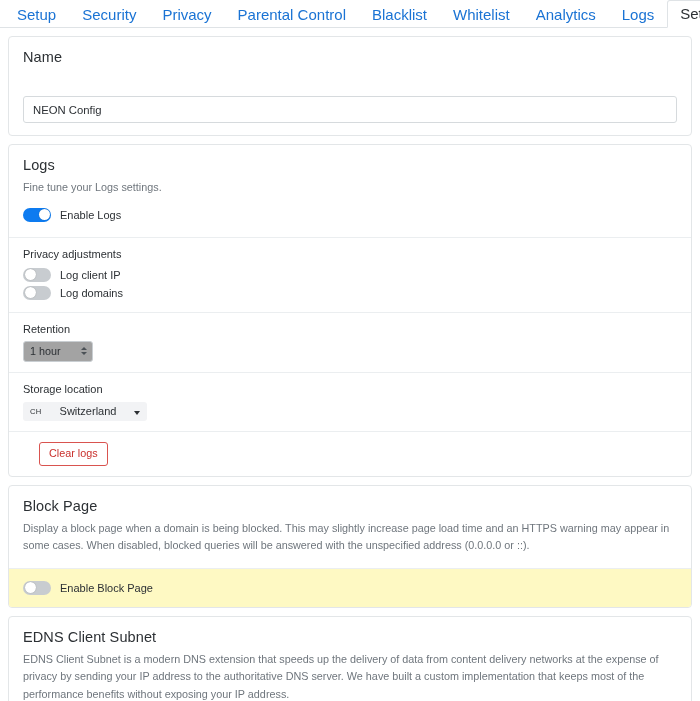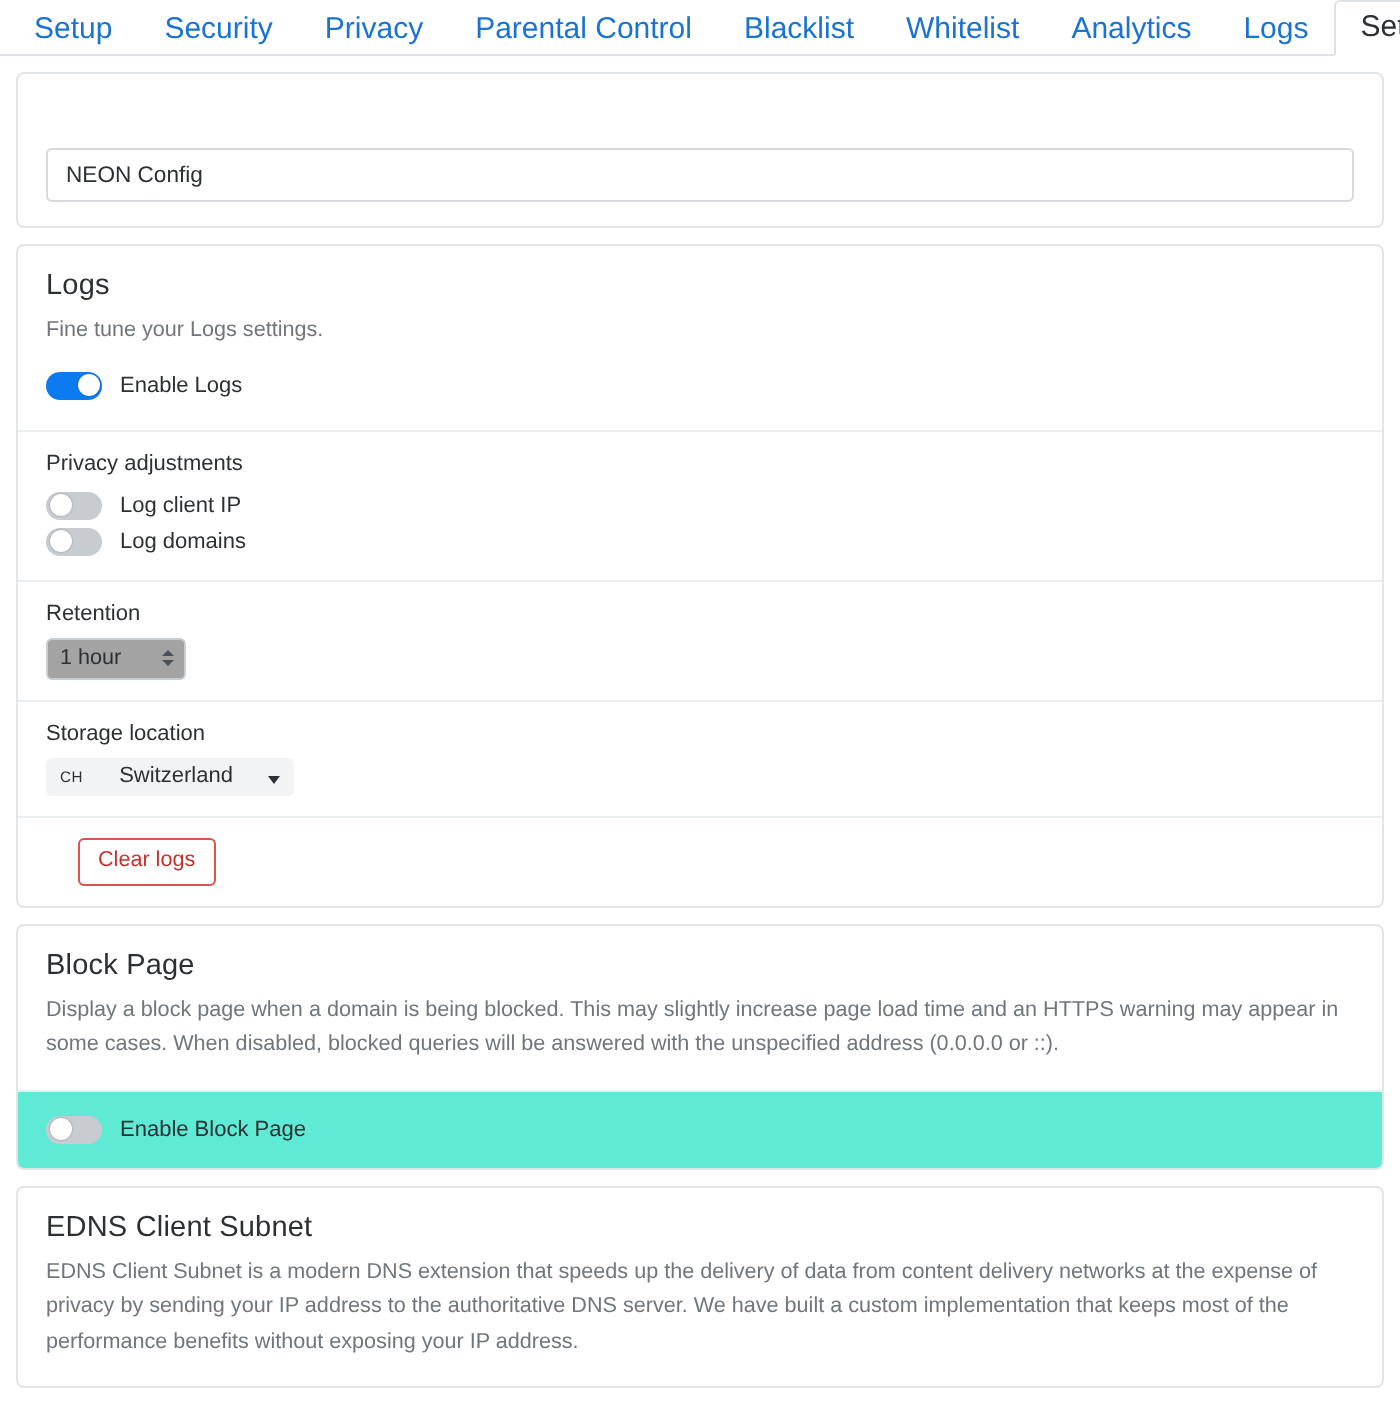--- a/index.html
+++ b/index.html
@@ -72,21 +72,21 @@
     font-size: 10.8px;
     color: #6f767d;
     line-height: 17.5px;
     margin: 0;
   }
 
   .row {
     padding: 10px 14px;
     border-top: 1px solid #ebeef0;
   }
-  .row.shaded { background: #5eead4; }
+  .row.shaded { background: #fef9c3; }
 
   .row-label {
     font-size: 11px;
     color: #2c3034;
     margin: 0 0 6px 0;
   }
 
   
   .text-input {
     width: 100%;
@@ -233,20 +233,21 @@
     <div class="tab">Whitelist</div>
     <div class="tab">Analytics</div>
     <div class="tab">Logs</div>
     <div class="tab active">Settings</div>
   </div>
 
   <div class="page">
 
     <div class="card">
       <div class="card-body">
+        <h2 class="card-title">Name</h2>
       </div>
       <div class="row" style="border-top:none;padding-top:12px;padding-bottom:12px;">
         <input class="text-input" type="text" value="NEON Config" style="">
       </div>
     </div>
 
     <div class="card">
       <div class="card-body">
         <h2 class="card-title">Logs</h2>
         <p class="card-desc">Fine tune your Logs settings.</p>

